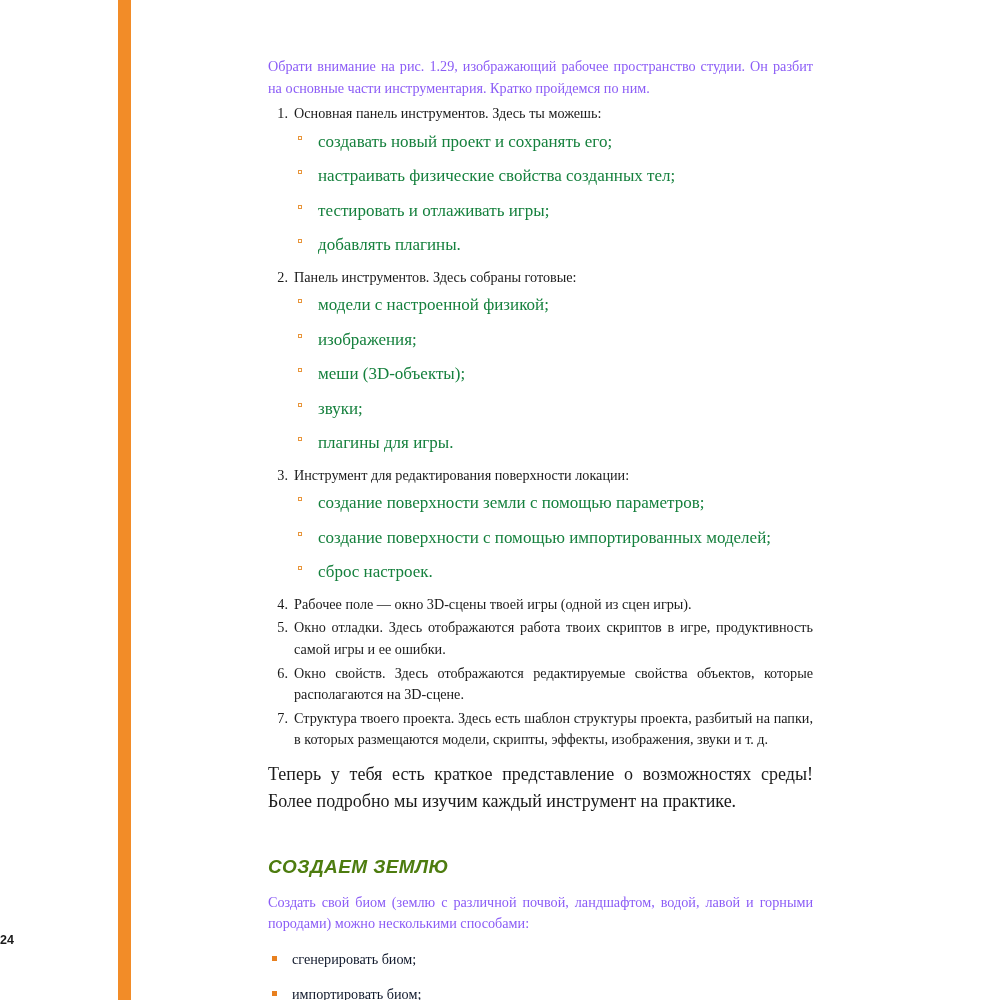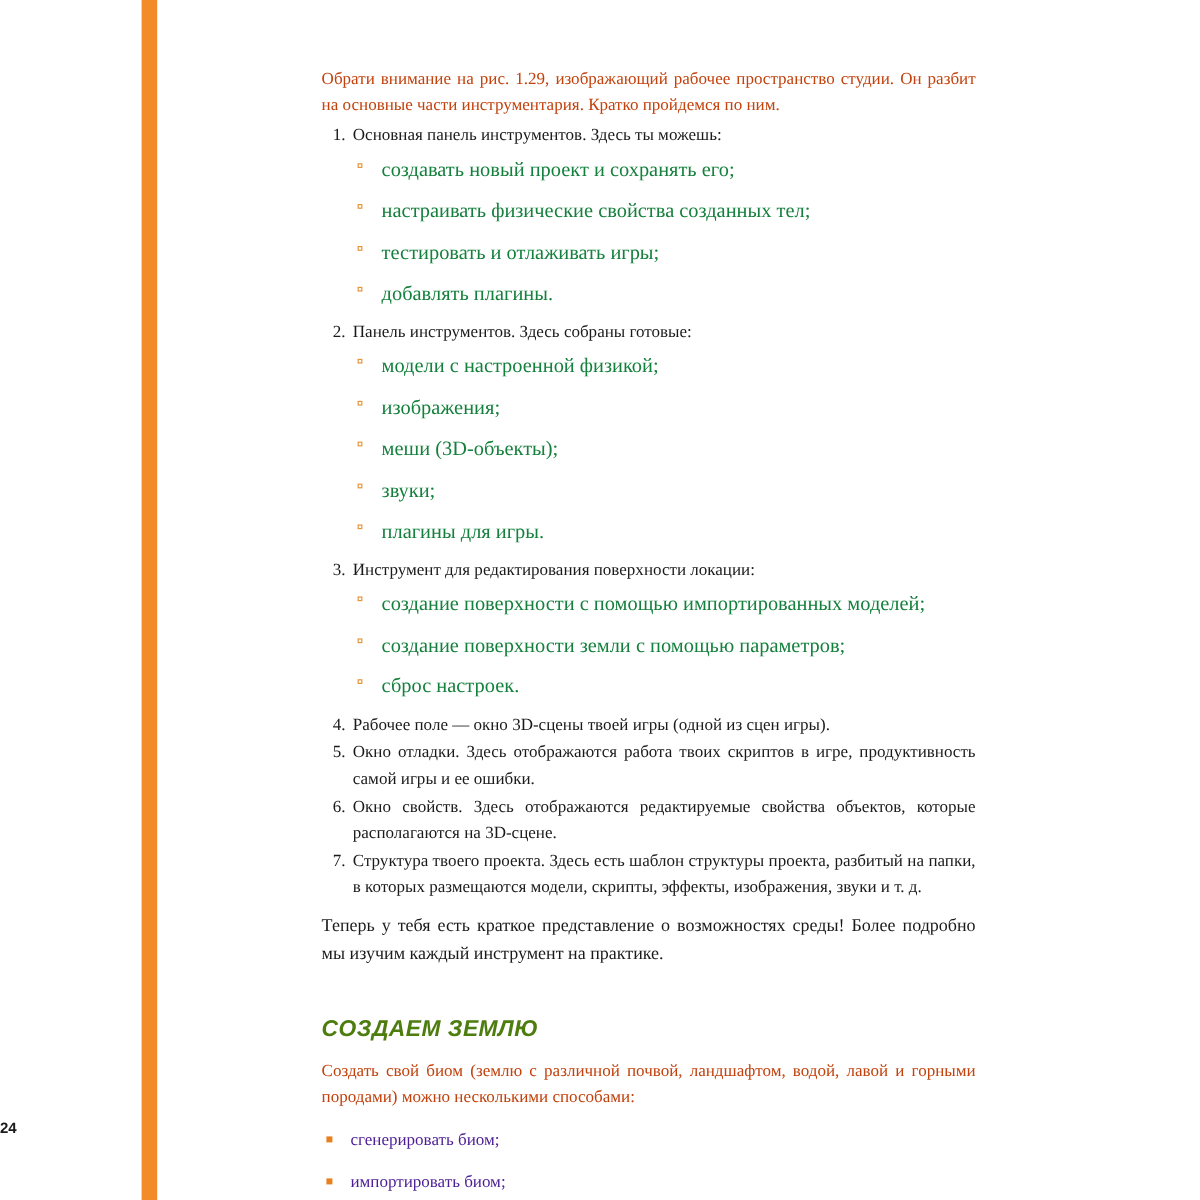--- a/index.html
+++ b/index.html
@@ -26,21 +26,21 @@
   .content {
     position: absolute;
     left: 268px;
     top: 56px;
     width: 545px;
   }
   p.para {
     margin: 0 0 4px 0;
     font-size: 14.2px;
     line-height: 1.52;
-    color: #c2410c;
+    color: #8b5cf6;
     text-align: justify;
   }
   ol.numlist {
     list-style: none;
     margin: 2px 0 0 0;
     padding: 0;
   }
   ol.numlist > li {
     position: relative;
     padding-left: 26px;
@@ -87,21 +87,21 @@
     list-style: none;
     margin: 14px 0 0 0;
     padding: 0;
   }
   ul.bullets > li {
     position: relative;
     padding-left: 24px;
     margin-bottom: 14px;
     font-size: 14.2px;
     line-height: 1.5;
-    color: #4c1d95;
+    color: #0f172a;
   }
   ul.bullets > li .sqfill {
     position: absolute;
     left: 4px;
     top: 7px;
     width: 5px;
     height: 5px;
     background: #E8801F;
   }
   h2.section {
@@ -111,21 +111,21 @@
     font-size: 19px;
     letter-spacing: 0.4px;
     color: #4d7c0f;
     margin: 40px 0 14px 0;
   }
   .closing {
     margin-top: 10px;
   }
   .closing p {
     margin: 0;
-    font-size: 15px;
+    font-size: 18px;
     line-height: 1.52;
     color: #1a1a1a;
     text-align: justify;
   }
   .folio {
     position: absolute;
     left: 0;
     right: 0;
     top: 933px;
     text-align: left;
@@ -169,22 +169,22 @@
           <li><span class="sqmark"></span><span>меши (3D-объекты);</span></li>
           <li><span class="sqmark"></span><span>звуки;</span></li>
           <li><span class="sqmark"></span><span>плагины для игры.</span></li>
         </ul>
       </li>
 
       <li>
         <span class="num">3.</span>
         <span>Инструмент для редактирования поверхности локации:</span>
         <ul class="sublist">
+          <li><span class="sqmark"></span><span>создание поверхности земли с помощью параметров;</span></li>
           <li><span class="sqmark"></span><span>создание поверхности с помощью импортированных моделей;</span></li>
-          <li><span class="sqmark"></span><span>создание поверхности земли с помощью параметров;</span></li>
           <li><span class="sqmark"></span><span>сброс настроек.</span></li>
         </ul>
       </li>
 
       <li>
         <span class="num">4.</span>
         <span>Рабочее поле — окно 3D-сцены твоей игры (одной из сцен игры).</span>
       </li>
 
       <li>

